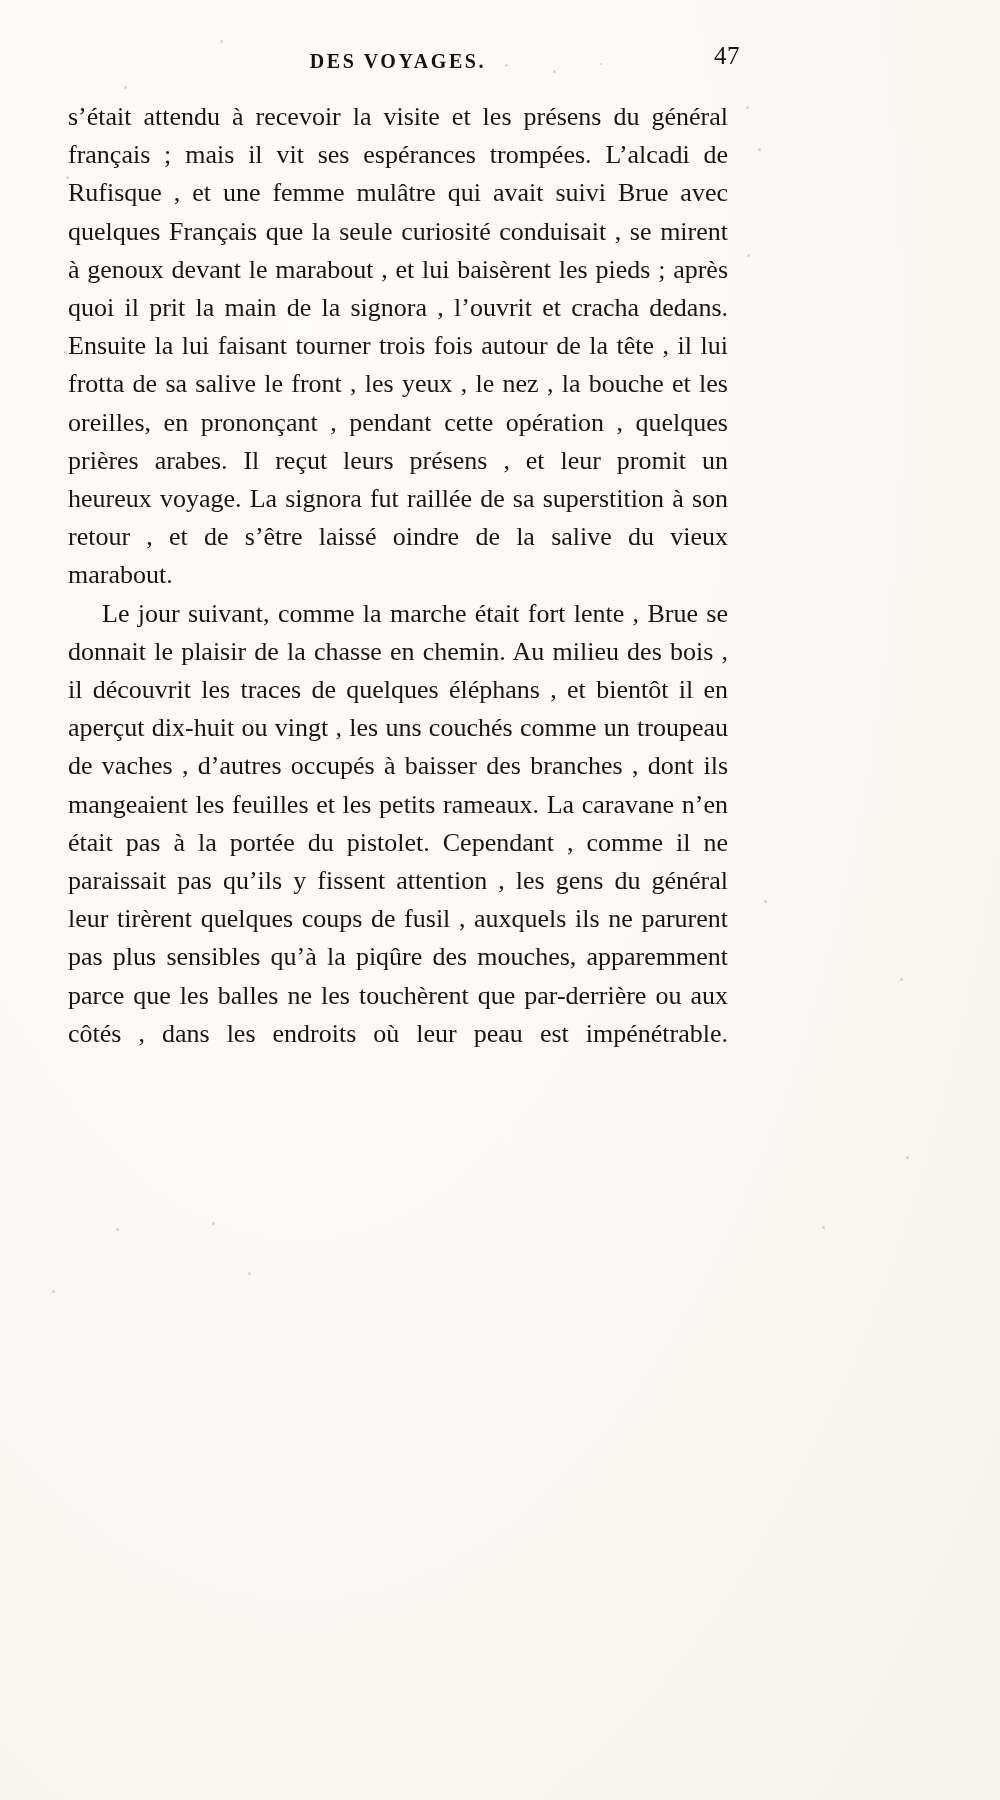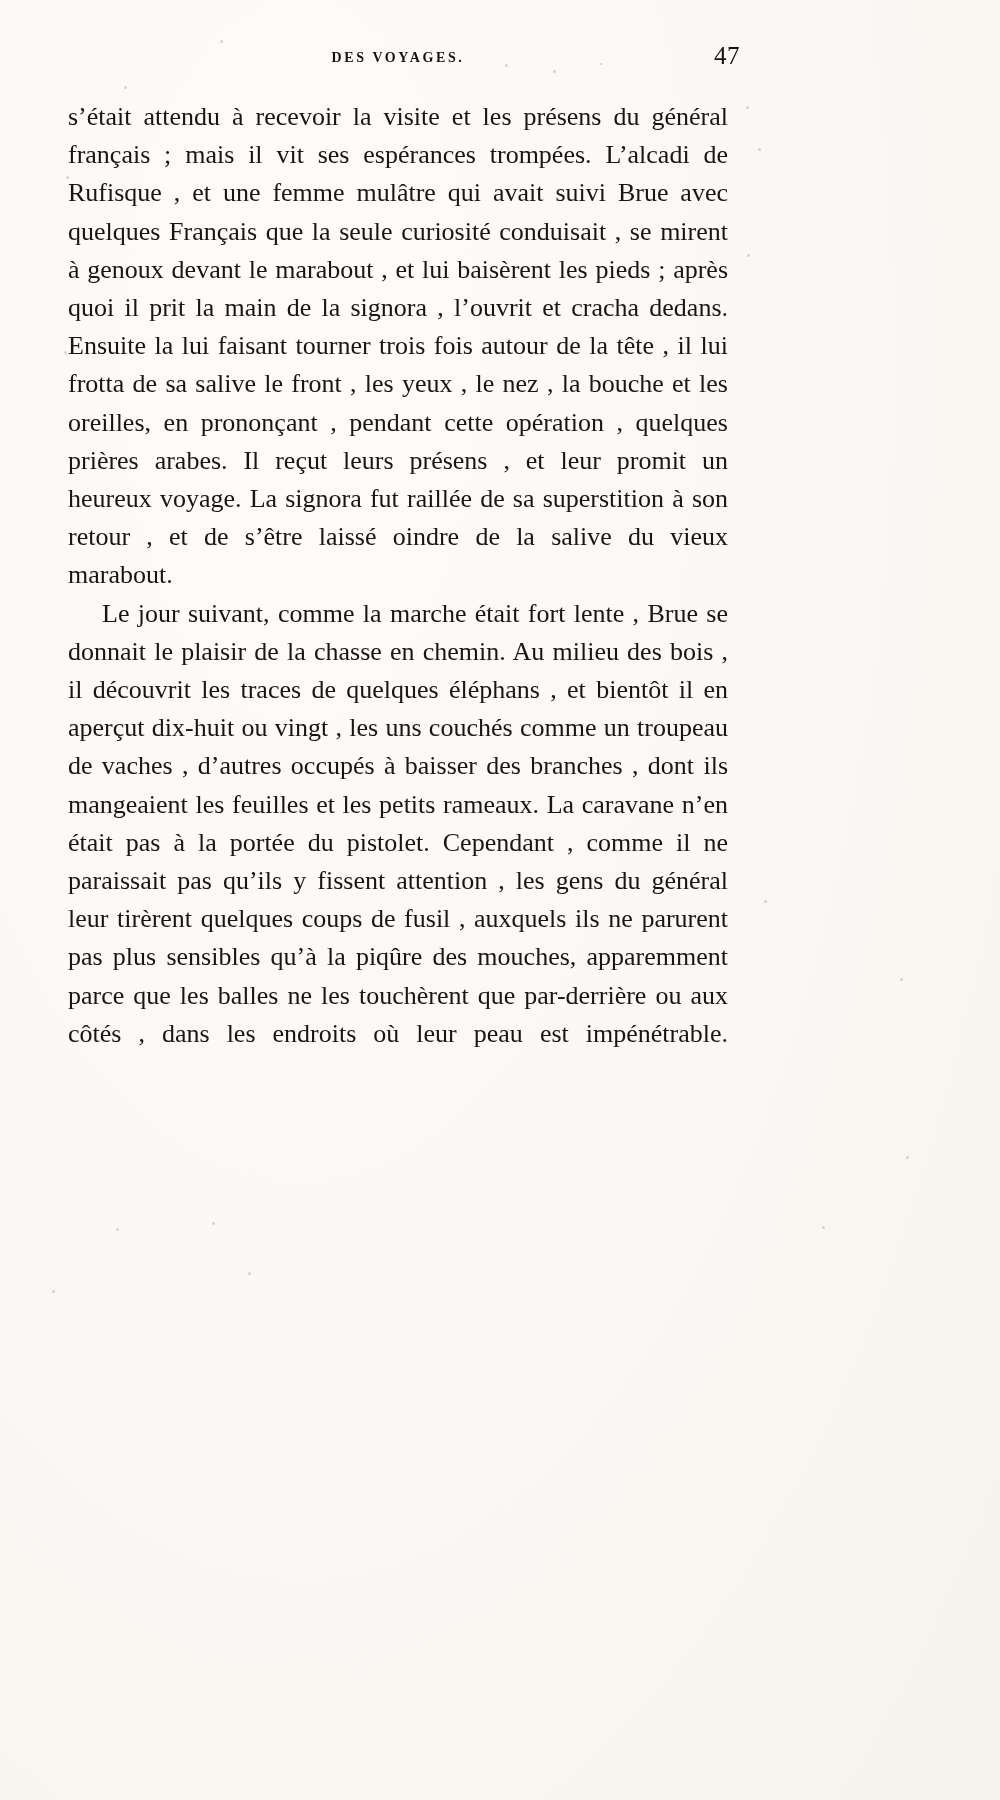--- a/index.html
+++ b/index.html
@@ -32,21 +32,21 @@
   .header {
     position: relative;
     height: 44px;
   }
   .running-title {
     position: absolute;
     left: 0;
     right: 0;
     top: 10px;
     text-align: center;
-    font-size: 14px;
+    font-size: 20px;
     letter-spacing: 2.6px;
     font-weight: 700;
     font-variant: small-caps;
     text-transform: uppercase;
     color: #15120f;
   }
   .folio {
     position: absolute;
     right: -12px;
     top: 2px;

